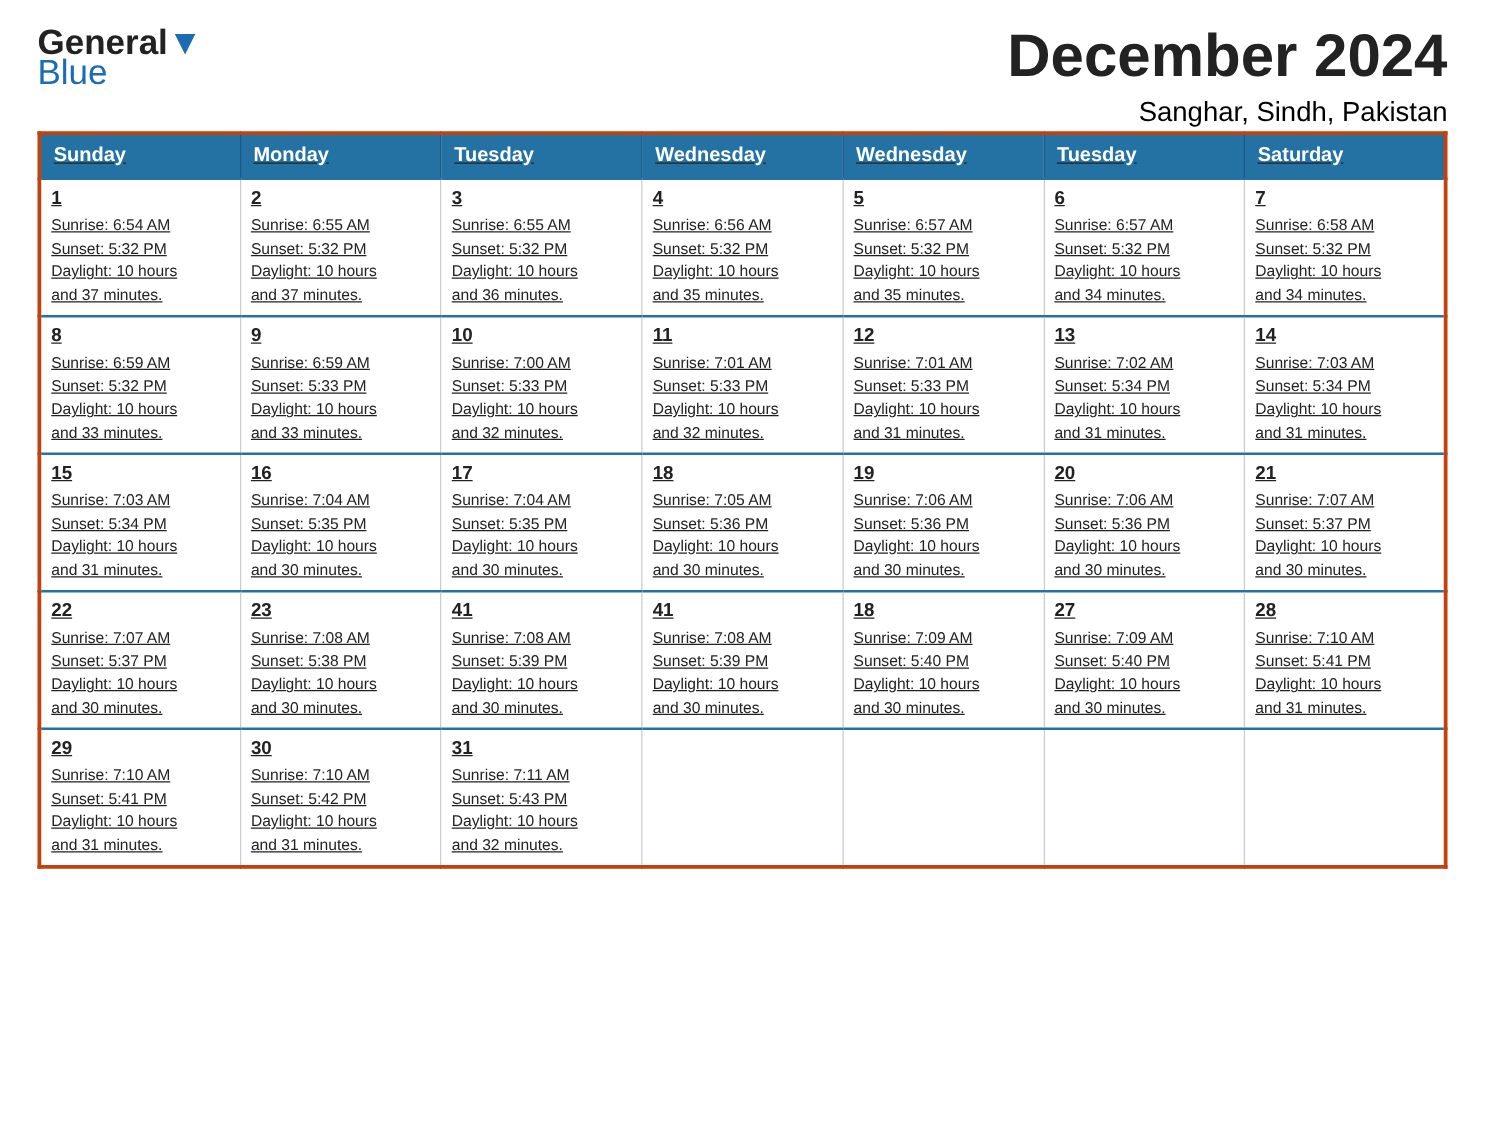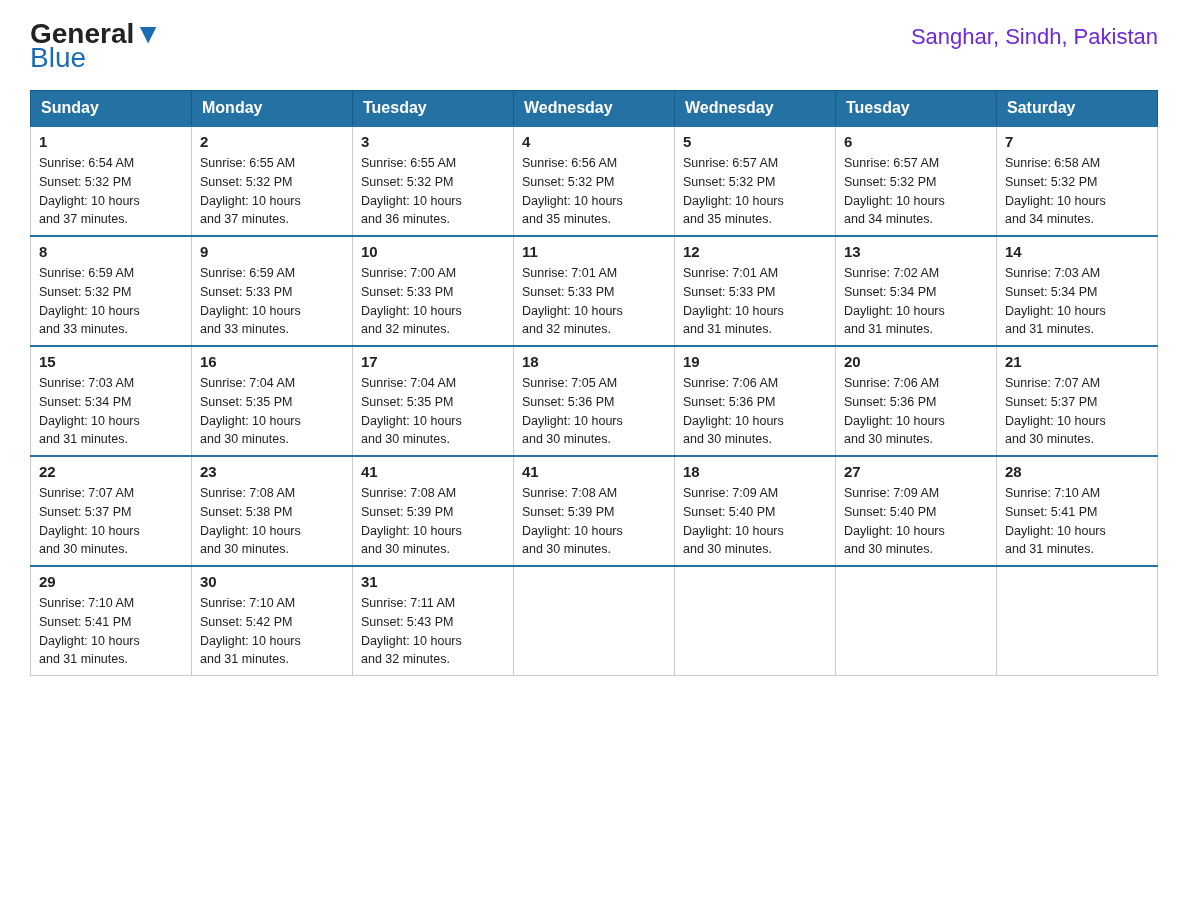--- a/index.html
+++ b/index.html
@@ -8,21 +8,21 @@
       background: #fff;
       color: #222;
       padding: 20px 30px;
       width: 1188px;
       min-height: 918px;
     }
     .header {
       display: flex;
       justify-content: space-between;
       align-items: flex-start;
-      margin-bottom: 18px;
+      margin-bottom: 2px;
     }
     .logo {
       display: flex;
       flex-direction: column;
       line-height: 1;
     }
     .logo-top {
       font-size: 28px;
       font-weight: bold;
       color: #222;
@@ -41,27 +41,28 @@
     }
     .title-block h1 {
       font-size: 48px;
       font-weight: bold;
       color: #222;
       line-height: 1.1;
     }
     .title-block h2 {
       font-size: 22px;
       font-weight: normal;
-      color: #6d28d9;
+      color: #000000;
       margin-top: 4px;
     }
     .calendar {
       width: 100%;
       border-collapse: collapse;
-      border: 1px solid #c2410c;
+      border: 3px solid #c2410c;
+      text-decoration: underline;
     }
     .calendar th {
       background-color: #2471a3;
       color: #fff;
       font-size: 16px;
       font-weight: bold;
       padding: 8px 10px;
       text-align: left;
       border: 1px solid #1a5a8a;
     }
@@ -99,20 +100,21 @@
 <body>
 
 <div class="header">
   <div class="logo">
     <div class="logo-top">
       General<span>▼</span>
     </div>
     <div class="logo-bottom">Blue</div>
   </div>
   <div class="title-block">
+    <h1>December 2024</h1>
     <h2>Sanghar, Sindh, Pakistan</h2>
   </div>
 </div>
 
 <table class="calendar">
   <thead>
     <tr>
     <th>Sunday</th>
         <th>Monday</th>
         <th>Tuesday</th>

